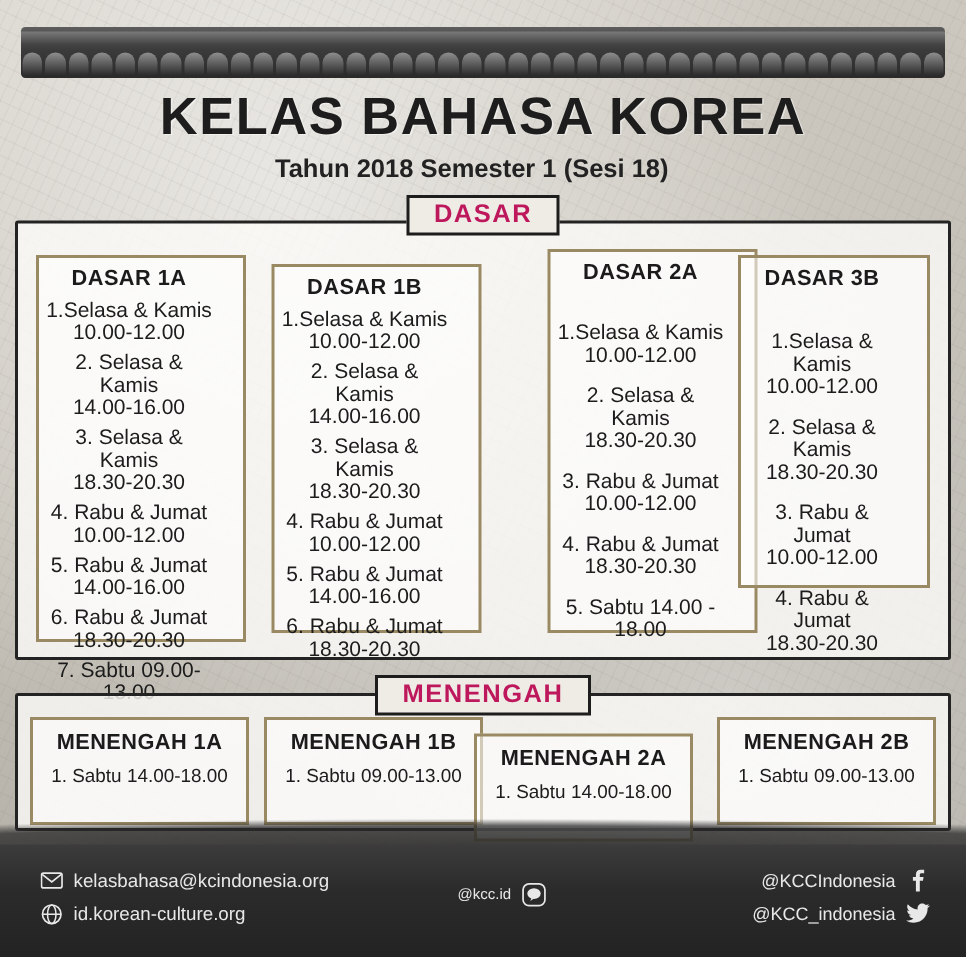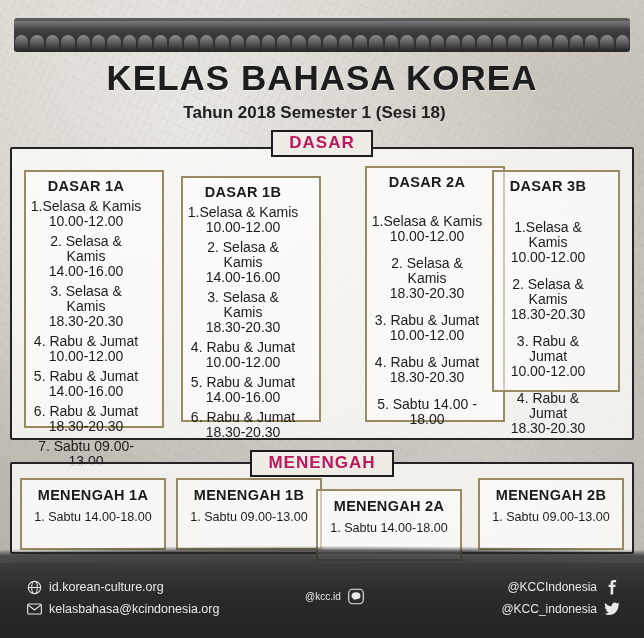--- a/index.html
+++ b/index.html
@@ -360,36 +360,36 @@
     <div class="mline">1. Sabtu 09.00-13.00</div>
   </div>
 
   <div class="footer-curve"></div>
 
   <div class="footer-band">
 
     <div class="f-left">
       <div class="f-row">
         <span class="ficon">
+          <svg width="15" height="12" viewBox="0 0 16 12">
+            <rect x="0.7" y="0.7" width="14.6" height="10.6" rx="1.4" fill="none" stroke="#e8e8e8" stroke-width="1.2"></rect>
+            <path d="M1.2 1.6 L8 7 L14.8 1.6" fill="none" stroke="#e8e8e8" stroke-width="1.2"></path>
+          </svg>
+        </span>
+        <span>kelasbahasa@kcindonesia.org</span>
+      </div>
+      <div class="f-row">
+        <span class="ficon">
           <svg width="15" height="15" viewBox="0 0 16 16">
             <circle cx="8" cy="8" r="6.6" fill="none" stroke="#e8e8e8" stroke-width="1.2"></circle>
             <ellipse cx="8" cy="8" rx="3" ry="6.6" fill="none" stroke="#e8e8e8" stroke-width="1.1"></ellipse>
             <line x1="1.4" y1="8" x2="14.6" y2="8" stroke="#e8e8e8" stroke-width="1.1"></line>
           </svg>
         </span>
         <span>id.korean-culture.org</span>
-      </div>
-      <div class="f-row">
-        <span class="ficon">
-          <svg width="15" height="12" viewBox="0 0 16 12">
-            <rect x="0.7" y="0.7" width="14.6" height="10.6" rx="1.4" fill="none" stroke="#e8e8e8" stroke-width="1.2"></rect>
-            <path d="M1.2 1.6 L8 7 L14.8 1.6" fill="none" stroke="#e8e8e8" stroke-width="1.2"></path>
-          </svg>
-        </span>
-        <span>kelasbahasa@kcindonesia.org</span>
       </div>
     </div>
 
     <div class="f-mid">
       <div class="f-row">
         <span>@kcc.id</span>
         <span class="ficon">
           <svg width="17" height="17" viewBox="0 0 18 18">
             <rect x="0.8" y="0.8" width="16.4" height="16.4" rx="4.5" fill="none" stroke="#e8e8e8" stroke-width="1.3"></rect>
             <ellipse cx="9" cy="8.1" rx="5" ry="4" fill="#e8e8e8"></ellipse>

